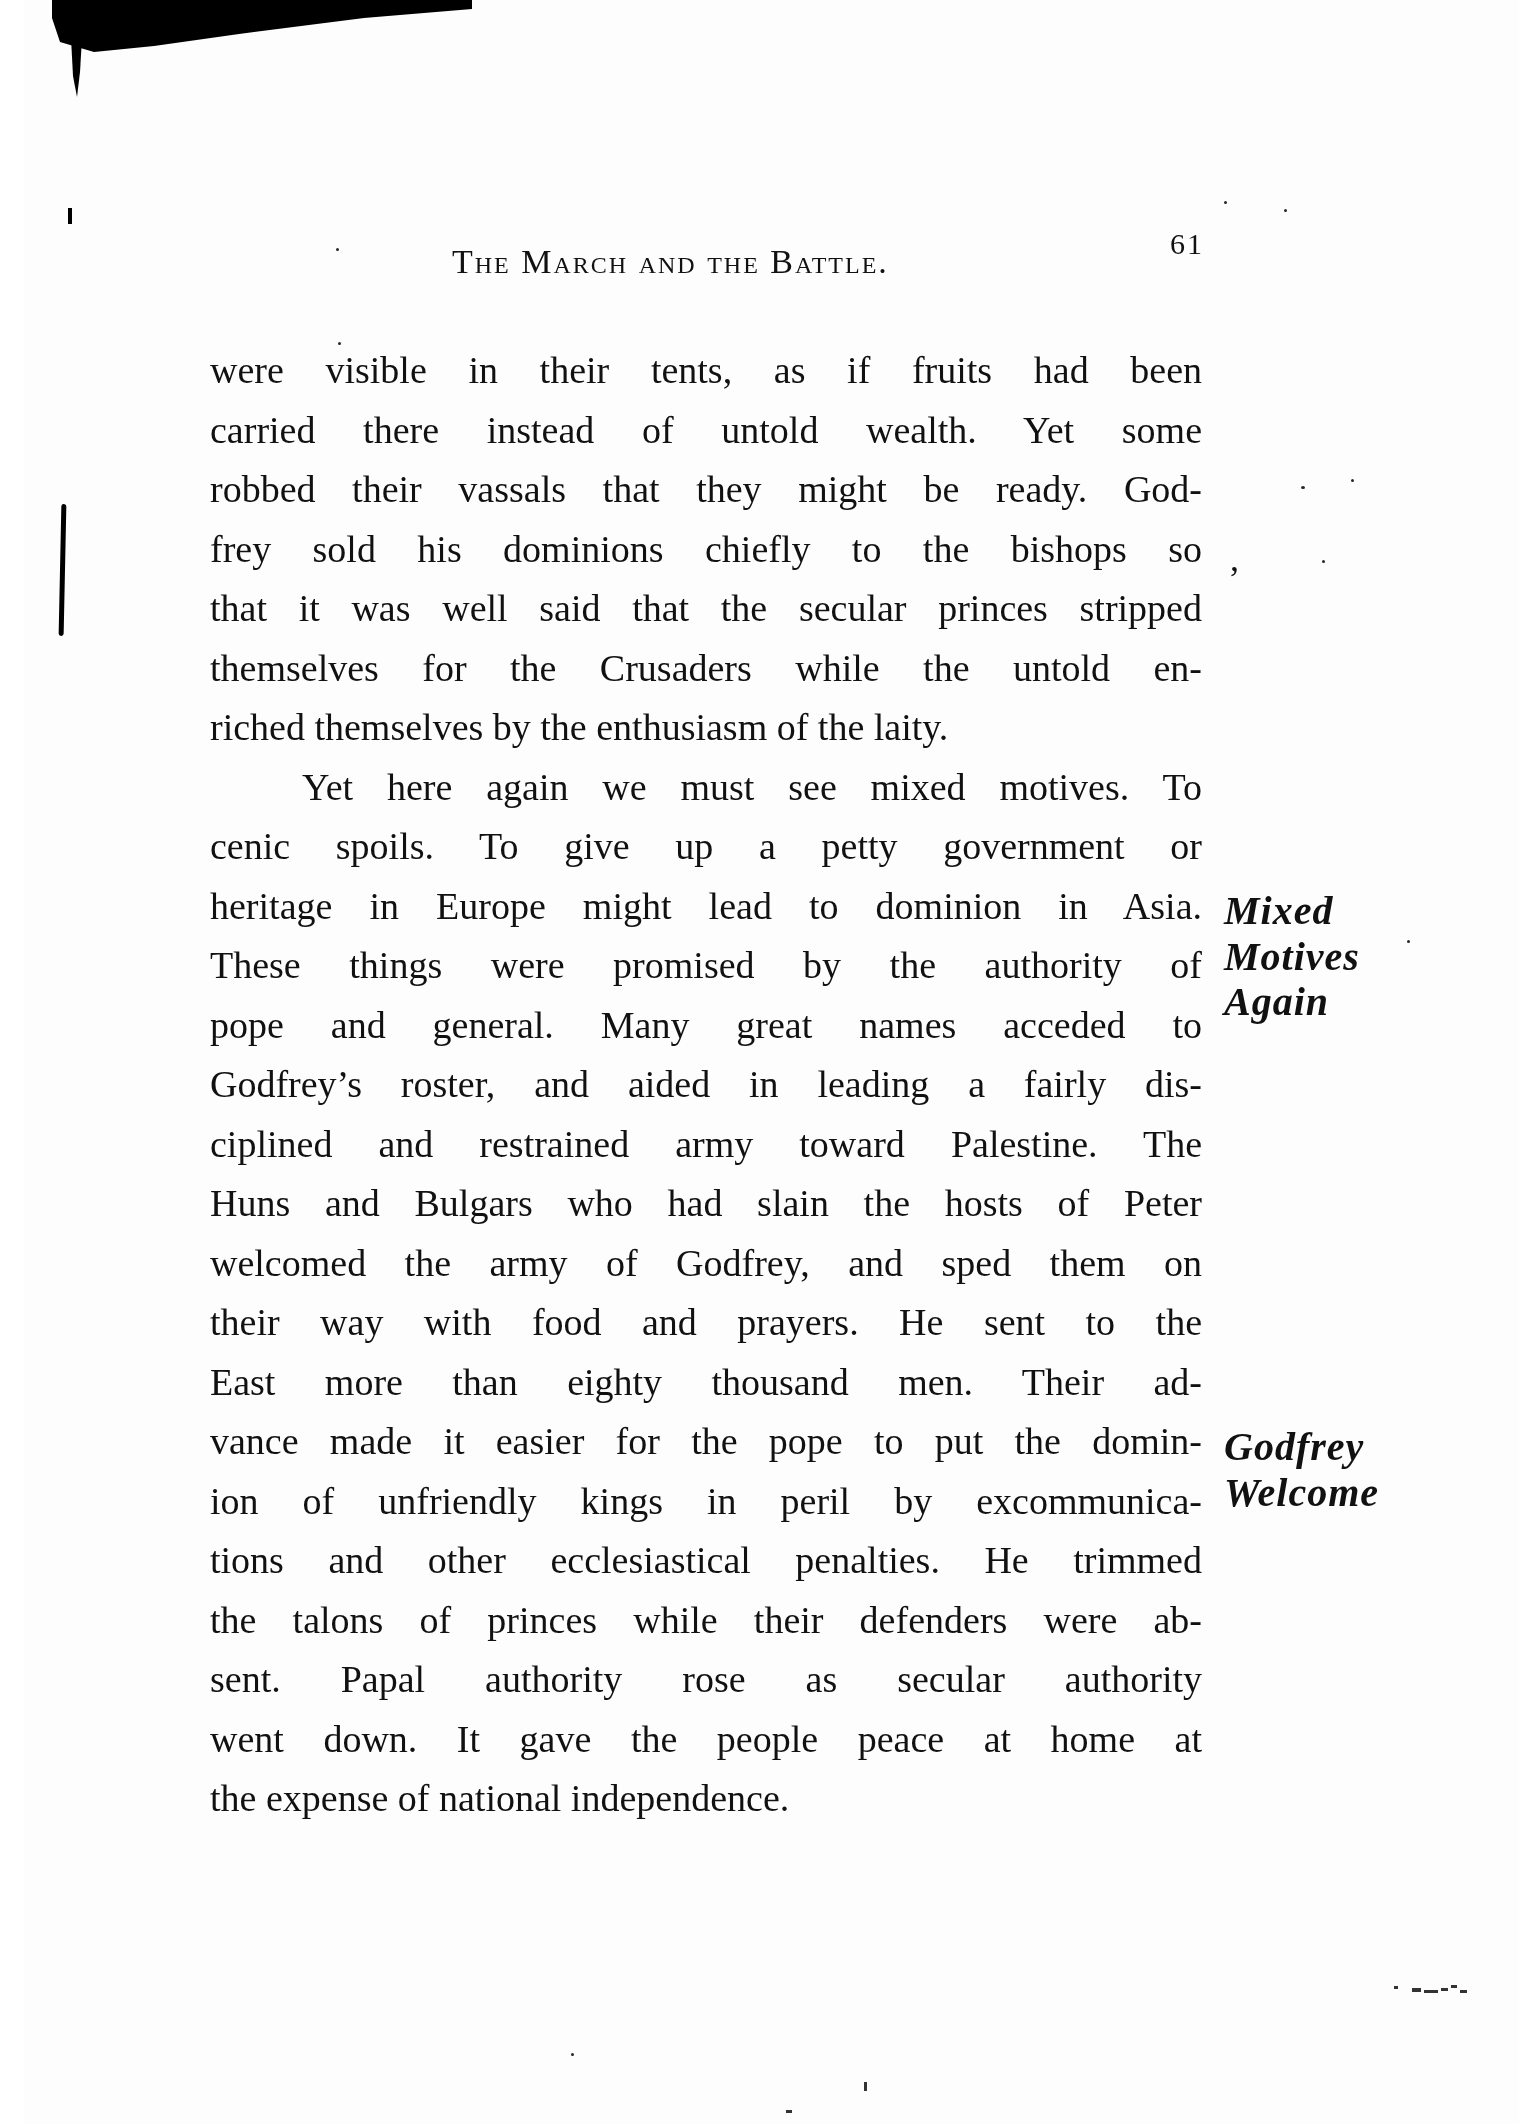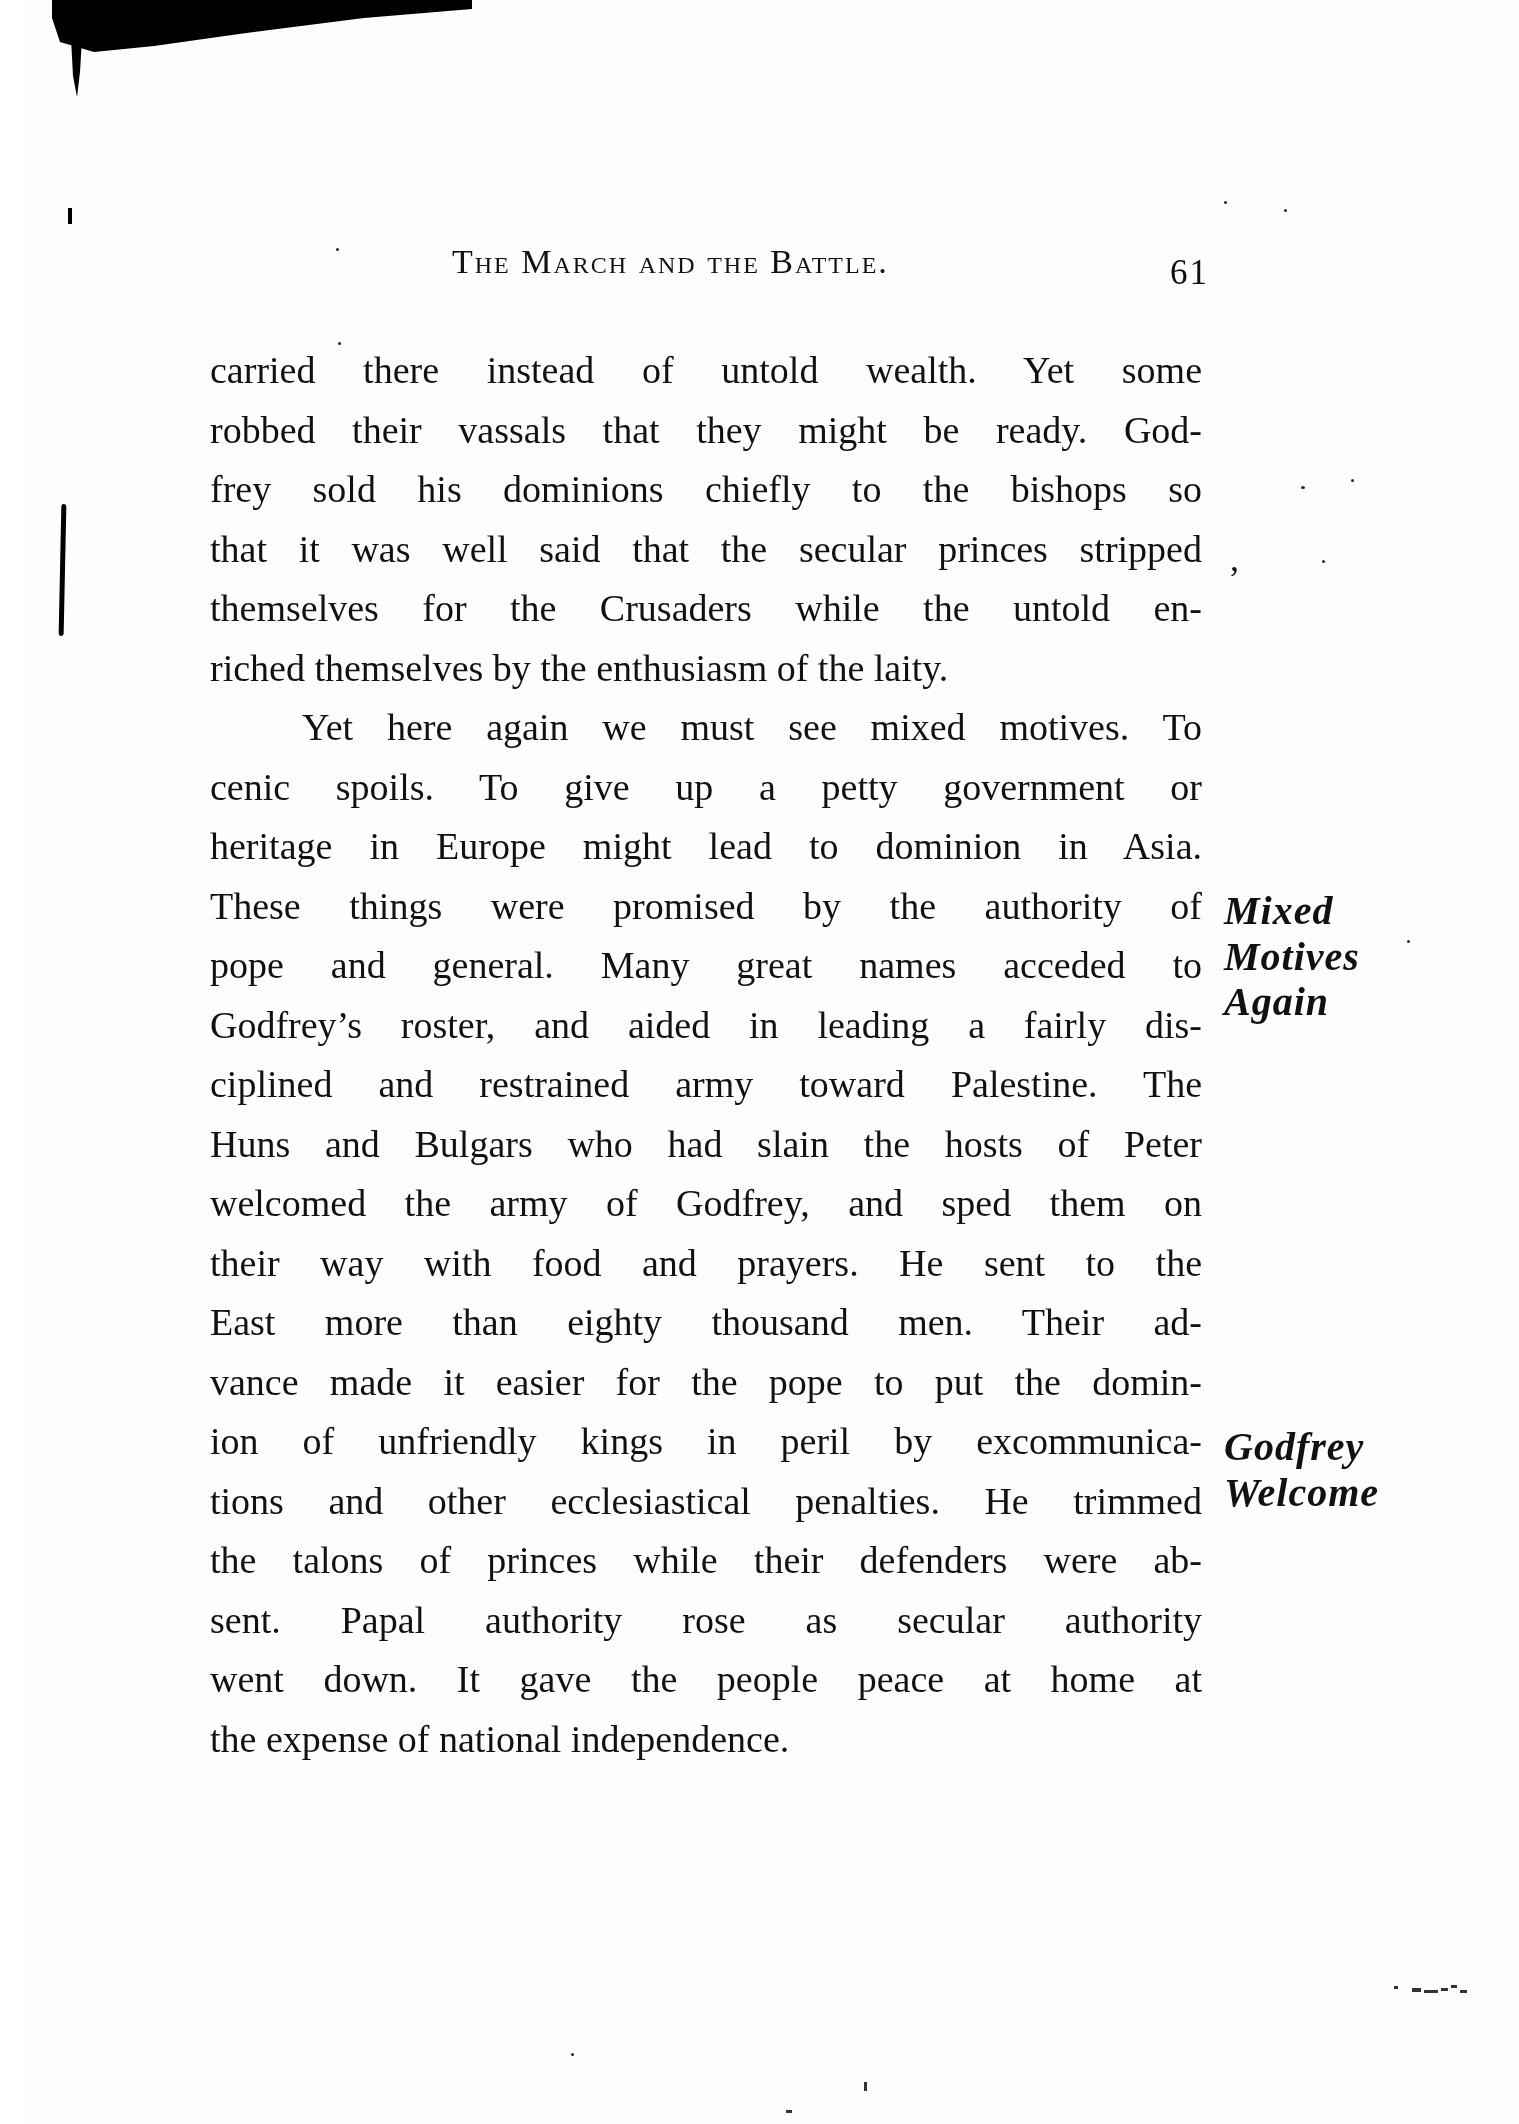--- a/index.html
+++ b/index.html
@@ -19,22 +19,22 @@
     left: 428px;
     top: 243px;
     font-variant: small-caps;
     font-size: 34px;
     letter-spacing: 2px;
     white-space: nowrap;
   }
   .folio {
     position: absolute;
     left: 1146px;
-    top: 253px;
-    font-size: 35px;
+    top: 227px;
+    font-size: 30px;
     letter-spacing: 2px;
   }
   .body-text {
     position: absolute;
     left: 186px;
     top: 341px;
     width: 992px;
     font-size: 38px;
     line-height: 59.5px;
   }
@@ -87,20 +87,21 @@
 
   <div class="artifact" id="edge-line"></div>
 
   <div class="artifact" id="left-stroke"></div>
   <div class="artifact" id="left-tick"></div>
 
   <div class="running-head">The March and the Battle.</div>
   <div class="folio">61</div>
 
   <div class="body-text">
+    <div class="tline">were visible in their tents, as if fruits had been</div>
     <div class="tline">carried there instead of untold wealth.  Yet some</div>
     <div class="tline">robbed their vassals that they might be ready.  God-</div>
     <div class="tline">frey sold his dominions chiefly to the bishops so</div>
     <div class="tline">that it was well said that the secular princes stripped</div>
     <div class="tline">themselves for the Crusaders while the untold en-</div>
     <div class="tline last">riched themselves by the enthusiasm of the laity.</div>
 
     <div class="tline indent">Yet here again we must see mixed motives.  To</div>
     <div class="tline">cenic spoils.  To give up a petty government or</div>
     <div class="tline">heritage in Europe might lead to dominion in Asia.</div>

